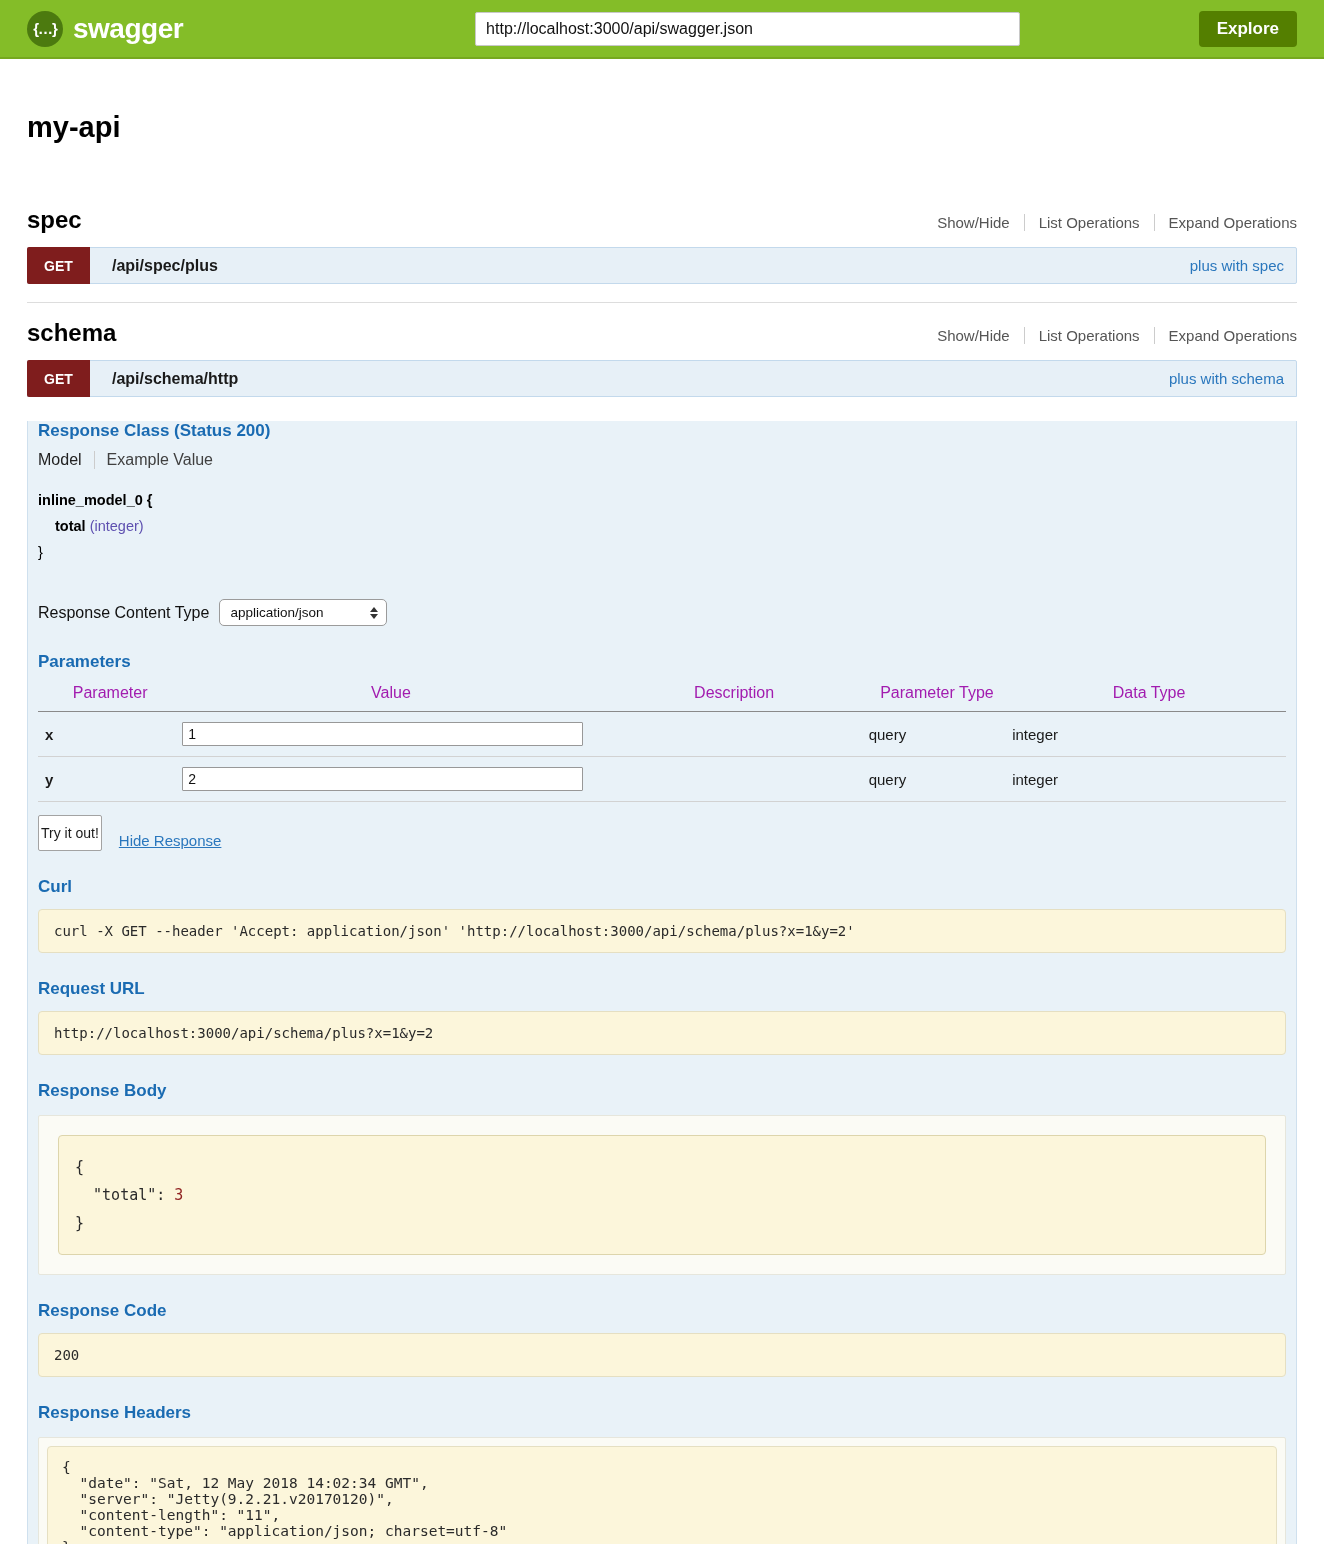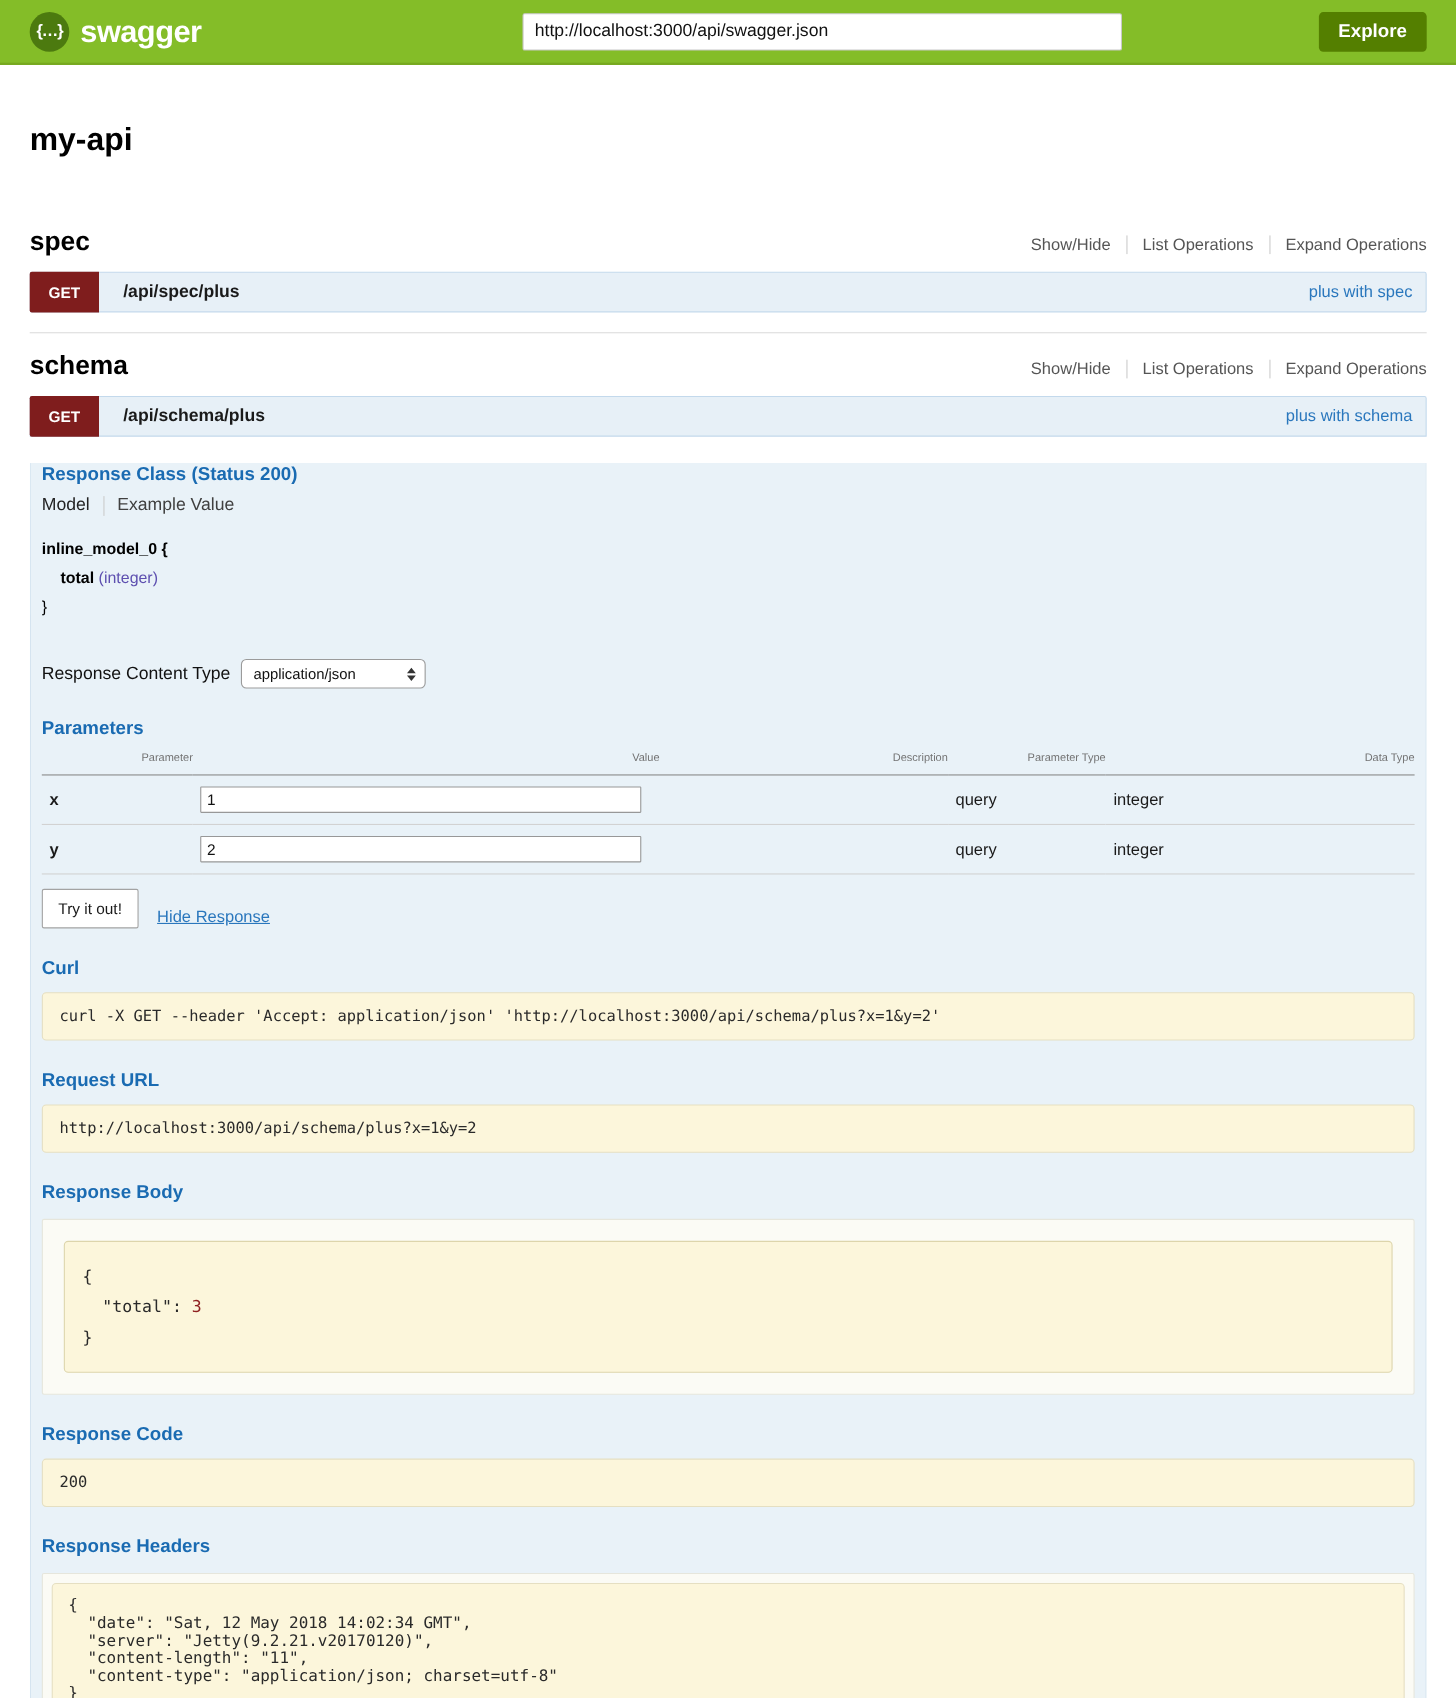--- a/index.html
+++ b/index.html
@@ -120,38 +120,38 @@
   .sel-arrows i.down { border-top: 5px solid #333; }
 
   
   table.params { width: 100%; border-collapse: collapse; margin-top: 12px; }
   table.params col.c-param { width: 11%; }
   table.params col.c-value { width: 34%; }
   table.params col.c-desc  { width: 21%; }
   table.params col.c-ptype { width: 11.5%; }
   table.params col.c-dtype { width: 22.5%; }
   table.params th {
-    text-align: right; font-weight: normal; color: #737373; font-size: 10px;
+    text-align: center; font-weight: normal; color: #a21caf; font-size: 16px;
     padding: 0 0 9px 7px; border-bottom: 1px solid #8a8a8a;
   }
   table.params td {
     padding: 10px 0 10px 7px; border-bottom: 1px solid #d2d2d2;
     font-size: 15px; color: #1a1a1a; vertical-align: middle;
   }
   table.params td.p-name { font-weight: bold; }
   .param-input {
     width: 96%; height: 24px; border: 1px solid #989898; border-radius: 1px;
     font-size: 14px; padding: 2px 5px; font-family: "Liberation Sans", sans-serif;
     color: #111;
   }
 
   .actions-row { display: flex; align-items: center; margin-top: 13px; }
   .try-btn {
     background: #ffffff; border: 1px solid #a3a3a3; border-radius: 2px;
-    font-size: 14px; color: #1a1a1a; padding: 9px 14px; cursor: pointer;
+    font-size: 14px; color: #1a1a1a; padding: 9px 2px; cursor: pointer;
     font-family: "Liberation Sans", sans-serif;
   }
   .hide-response { margin-left: 17px; color: #2a77bd; font-size: 15px; text-decoration: underline; cursor: pointer; margin-top: 14px; }
 
   
   .code-block {
     background: #fcf6db; border: 1px solid #e5dfc2; border-radius: 4px;
     font-family: "DejaVu Sans Mono", monospace; font-size: 14px; color: #2a2a2a;
     padding: 13px 15px; margin-top: 12px;
     white-space: pre; overflow-x: auto;
@@ -200,21 +200,21 @@
   <div class="section-head second">
     <span class="section-name">schema</span>
     <span class="section-controls">
       <a>Show/Hide</a>
       <a>List Operations</a>
       <a>Expand Operations</a>
     </span>
   </div>
   <div class="endpoint-row" style="border-radius:2px 2px 0 0;">
     <span class="http-method">GET</span>
-    <a class="endpoint-path">/api/schema/plus</a>
+    <a class="endpoint-path">/api/schema/http</a>
     <a class="endpoint-summary">plus with schema</a>
   </div>
 
   <div class="op-content">
 
     <div class="blue-heading first">Response Class (Status 200)</div>
 
     <div class="model-tabs">
       <span class="tab active">Model</span>
       <span class="tab inactive">Example Value</span>

